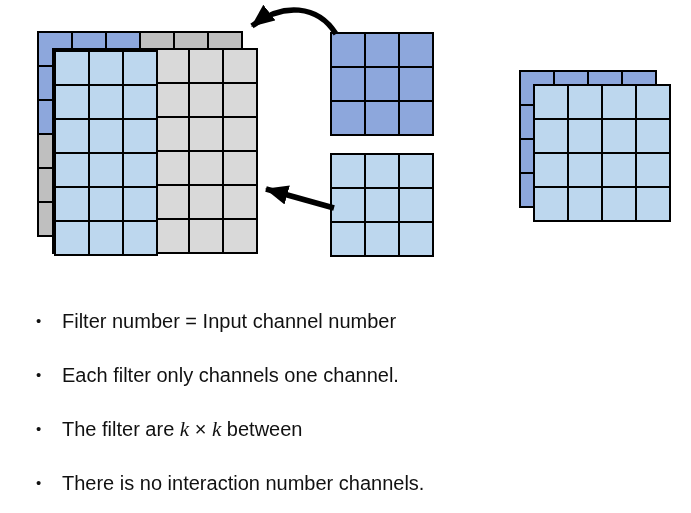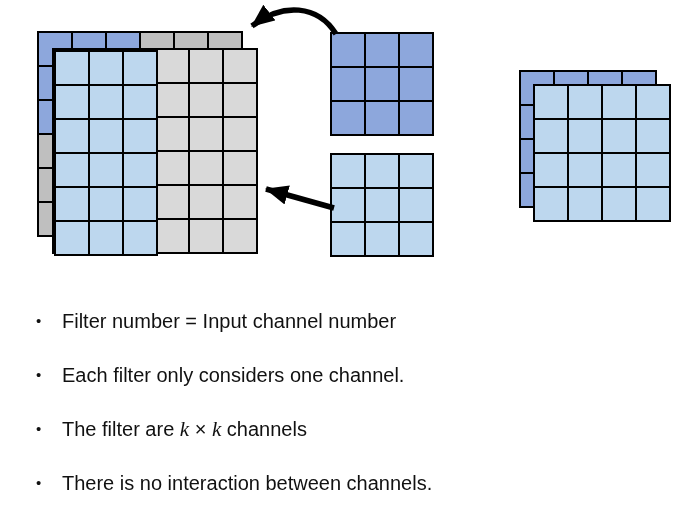--- a/index.html
+++ b/index.html
@@ -231,24 +231,24 @@
     <path d="M 336 34 C 318 5, 283 2, 252 26" fill="none" stroke="#000" stroke-width="5.5" marker-end="url(#ah)"></path>
     <path d="M 334 208 L 266 189" fill="none" stroke="#000" stroke-width="5.5" marker-end="url(#ah)"></path>
   </svg>
 
   <div id="bullet-1" class="bullet-line">
     <span class="bullet-dot">•</span>
     <span class="bullet-text"><span class="seg-plain">Filter number = Input channel number</span></span>
   </div>
   <div id="bullet-2" class="bullet-line">
     <span class="bullet-dot">•</span>
-    <span class="bullet-text"><span class="seg-plain">Each filter only considers one channel.</span></span>
+    <span class="bullet-text"><span class="seg-plain">Each filter only channels one channel.</span></span>
   </div>
   <div id="bullet-3" class="bullet-line">
     <span class="bullet-dot">•</span>
-    <span class="bullet-text"><span class="seg-plain">The filter are </span><span class="seg-math">k</span><span class="seg-plain"> × </span><span class="seg-math">k</span><span class="seg-plain"> channels</span></span>
+    <span class="bullet-text"><span class="seg-plain">The filter are </span><span class="seg-math">k</span><span class="seg-plain"> × </span><span class="seg-math">k</span><span class="seg-plain"> between</span></span>
   </div>
   <div id="bullet-4" class="bullet-line">
     <span class="bullet-dot">•</span>
-    <span class="bullet-text"><span class="seg-plain">There is no interaction between channels.</span></span>
+    <span class="bullet-text"><span class="seg-plain">There is no interaction number channels.</span></span>
   </div>
 
 </div>
 
 </body></html>

